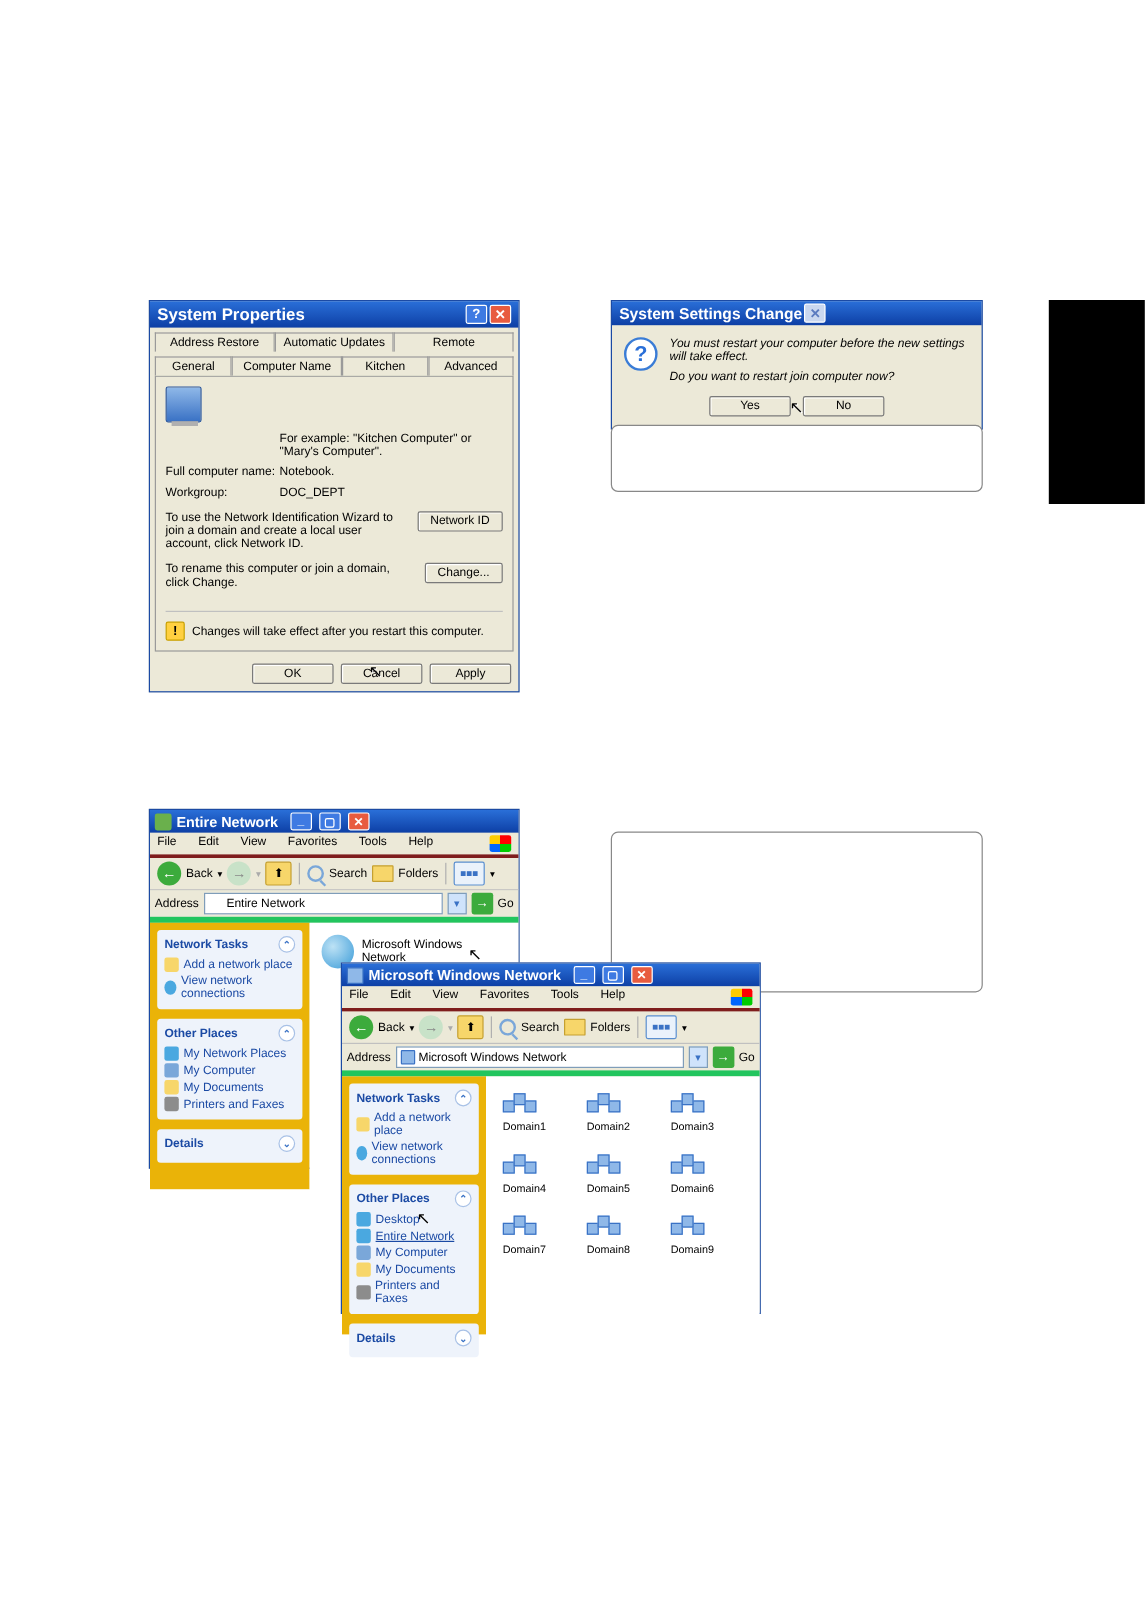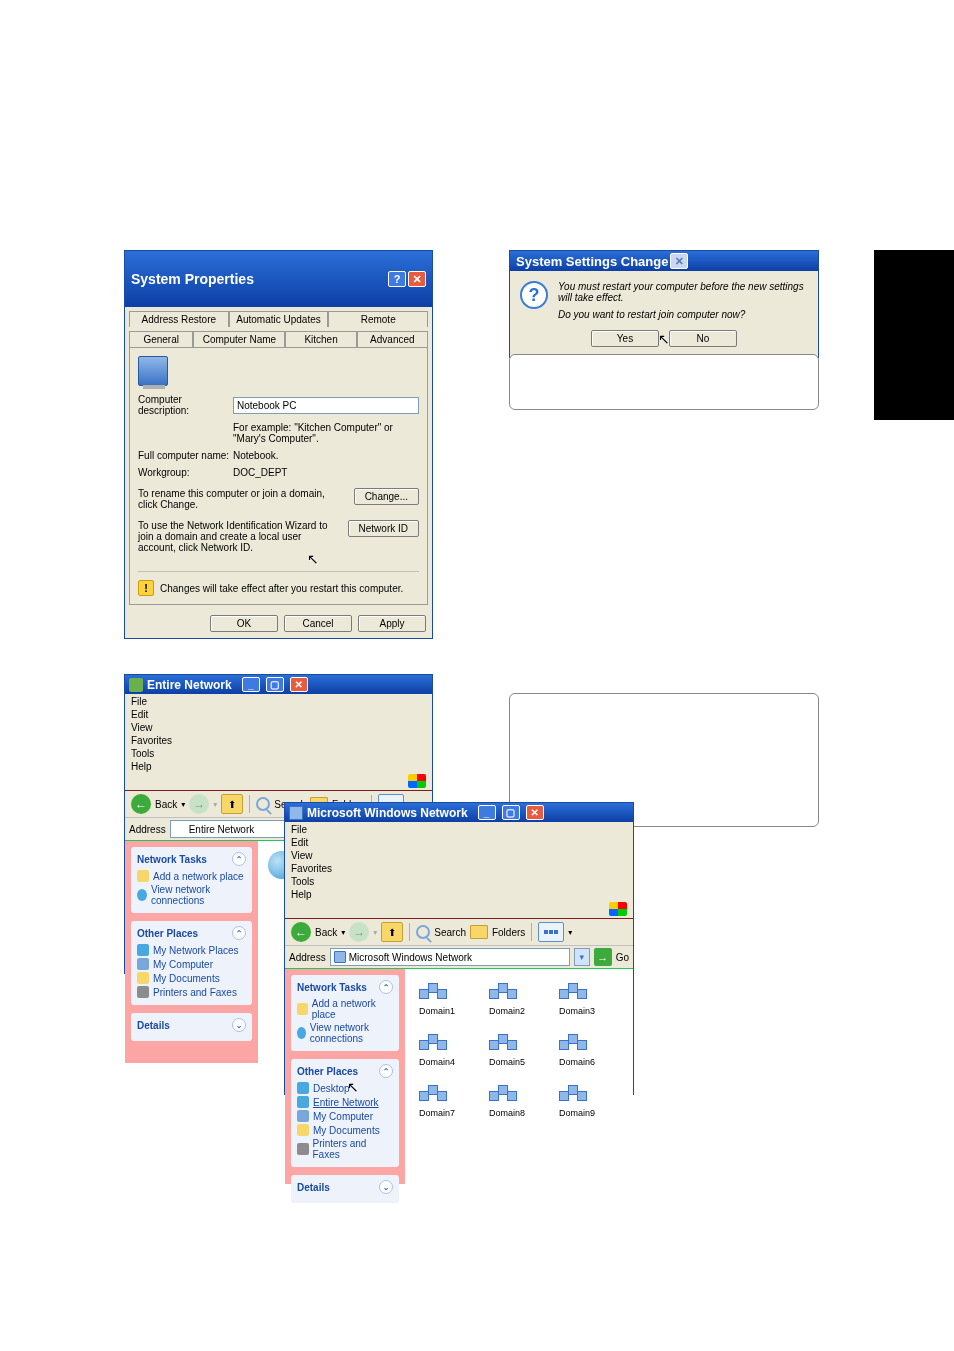--- a/index.html
+++ b/index.html
@@ -1,21 +1,21 @@
 <!DOCTYPE html>
 <html><head>
 <meta charset="utf-8">
 <style>
   * { box-sizing: border-box; margin: 0; padding: 0; }
   body { width: 954px; height: 1351px; background: #fff; font-family: Tahoma, sans-serif; font-size: 11px; color: #000; position: relative; }
   .page { position: relative; width: 100%; height: 100%; }
 
   
   .sysprop { position: absolute; left: 124px; top: 250px; width: 309px; border: 1px solid #1b4aa4; background: #ece9d8; }
-  .sysprop .titlebar { background: linear-gradient(#2a6fd8,#0d3fa5); color: #fff; font-weight: bold; font-size: 14px; padding: 20px 6px; display: flex; align-items: center; }
+  .sysprop .titlebar { background: linear-gradient(#2a6fd8,#0d3fa5); color: #fff; font-weight: bold; font-size: 14px; padding: 3px 6px; display: flex; align-items: center; }
   .sysprop .titlebar .spacer { flex: 1; }
   .help-btn, .close-btn { width: 18px; height: 16px; border: 1px solid #fff; border-radius: 2px; margin-left: 2px; display: flex; align-items: center; justify-content: center; font-size: 11px; font-weight: bold; }
   .help-btn { background: #3e7ae2; color:#fff; }
   .close-btn { background: #e85b3f; color:#fff; }
 
   .tabs-row { display: flex; margin: 4px 4px 0 4px; font-size: 10px; }
   .tab { border: 1px solid #9a9a9a; border-bottom: none; background: #ece9d8; padding: 2px 0; text-align: center; }
   .tab.back { flex: 1; }
   .tabs-row2 .tab { border-top: 1px solid #9a9a9a; }
   .tab.active { background: #ece9d8; position: relative; z-index: 2; }
@@ -61,41 +61,41 @@
   .explorer { position:absolute; border:1px solid #1b4aa4; background:#ece9d8; }
   .exp1 { left:124px; top:674px; width:309px; height:300px; }
   .exp2 { left:284px; top:802px; width:350px; height:293px; }
   .explorer .titlebar { background: linear-gradient(#2a6fd8,#0d3fa5); color:#fff; font-weight:bold; font-size:12px; padding:2px 4px; display:flex; align-items:center; gap:4px; }
   .titlebar .win-icon { width:14px; height:14px; background:#6ab04c; border-radius:2px; display:inline-block; }
   .ctl-min,.ctl-max,.ctl-close { width:18px; height:15px; border:1px solid #fff; border-radius:2px; display:flex; align-items:center; justify-content:center; font-size:10px; font-weight:bold; margin-left:2px; }
   .ctl-min { background:#3e7ae2; color:#fff; }
   .ctl-max { background:#3e7ae2; color:#fff; }
   .ctl-close { background:#e85b3f; color:#fff; }
 
-  .menubar { background:#ece9d8; padding:2px 6px; font-size:10px; display:flex; gap:2px; border-bottom:1px solid #7f1d1d;flex-direction:column; }
+  .menubar { background:#ece9d8; padding:2px 6px; font-size:10px; display:flex; gap:18px; border-bottom:3px solid #7f1d1d; }
   .menubar .flag { margin-left:auto; width:18px; height:14px; background: conic-gradient(#f00 0 25%, #0c0 25% 50%, #06f 50% 75%, #fc0 75% 100%); border-radius:2px; }
 
   .toolbar { background:#ece9d8; padding:3px 6px; display:flex; align-items:center; gap:4px; font-size:10px; border-bottom:1px solid #c0c0c0; }
   .tb-back { width:20px; height:20px; border-radius:50%; background:#3cab3c; color:#fff; display:flex; align-items:center; justify-content:center; font-size:12px; }
   .tb-fwd { width:20px; height:20px; border-radius:50%; background:#c8e2c8; color:#888; display:flex; align-items:center; justify-content:center; font-size:12px; }
   .tb-up { width:22px; height:20px; background:#f7d66a; border:1px solid #c5a030; border-radius:2px; display:flex; align-items:center; justify-content:center; }
   .tb-sep { width:1px; height:18px; background:#b0b0b0; margin:0 2px; }
   .tb-mag { width:14px; height:14px; border:2px solid #7aa7d9; border-radius:50%; position:relative; }
   .tb-mag::after { content:""; position:absolute; right:-4px; bottom:-4px; width:6px; height:2px; background:#7aa7d9; transform:rotate(45deg); }
   .tb-folder { width:18px; height:14px; background:#f7d66a; border:1px solid #c5a030; border-radius:1px; }
   .tb-views { width:26px; height:20px; border:1px solid #5a8fd0; background:#eaf2fb; border-radius:2px; display:flex; align-items:center; justify-content:center; gap:1px; }
   .tb-views span { width:4px; height:4px; background:#3a72c5; }
 
-  .addrbar { background:#ece9d8; padding:2px 4px; display:flex; align-items:center; gap:4px; font-size:10px; border-bottom:1px solid #22c55e; }
+  .addrbar { background:#ece9d8; padding:2px 4px; display:flex; align-items:center; gap:4px; font-size:10px; border-bottom:5px solid #22c55e; }
   .addr-input { flex:1; background:#fff; border:1px solid #7f9db9; padding:1px 3px; display:flex; align-items:center; gap:3px; height:18px; }
   .addr-dd { width:16px; height:18px; background:#cfe3fb; border:1px solid #7f9db9; display:flex; align-items:center; justify-content:center; color:#3a72c5; font-size:9px; }
   .go-btn { width:18px; height:18px; background:#3cab3c; border-radius:2px; color:#fff; display:flex; align-items:center; justify-content:center; font-size:11px; }
 
   .exp-body { display:flex; height: calc(100% - 76px); }
-  .sidebar { width:133px; background:#fca5a5; padding:6px; display:flex; flex-direction:column; gap:8px; font-size:10px; }
+  .sidebar { width:133px; background:#eab308; padding:6px; display:flex; flex-direction:column; gap:8px; font-size:10px; }
   .panel { background:#eef3fb; border-radius:3px; padding:5px 6px; }
   .panel-hd { color:#1b4aa4; font-weight:bold; font-size:10px; display:flex; align-items:center; margin-bottom:4px; }
   .panel-hd .chev { margin-left:auto; width:14px; height:14px; border:1px solid #a8c1e6; border-radius:50%; display:flex; align-items:center; justify-content:center; font-size:8px; background:#fff; color:#3a72c5; }
   .panel-item { color:#1b4aa4; display:flex; align-items:center; gap:4px; margin:2px 0; }
   .panel-item.link { text-decoration:underline; }
   .pi-icon { width:12px; height:12px; border-radius:2px; }
   .i-add { background:#f7d66a; }
   .i-globe { background:#4aa8e0; border-radius:50%; }
   .i-net { background:#4aa8e0; border-radius:2px; }
   .i-pc { background:#7aa7d9; }
@@ -137,40 +137,36 @@
   <div class="tabs-row tabs-row2">
     <div class="tab back" style="flex:0.9">General</div>
     <div class="tab back active" style="flex:1.3">Computer Name</div>
     <div class="tab back" style="flex:1">Kitchen</div>
     <div class="tab back" style="flex:1">Advanced</div>
   </div>
   <div class="tab-body">
     <div class="intro-row">
       <div class="pc-icon"></div>
     </div>
-    <div class="field-row">
-      <div class="field-label">Computer description:</div>
-      <input class="text-input" value="Notebook PC" style="">
-    </div>
     <div class="hint">For example: "Kitchen Computer" or "Mary's Computer".</div>
     <div class="field-row">
       <div class="field-label">Full computer name:</div>
       <div class="static-val">Notebook.</div>
     </div>
     <div class="field-row">
       <div class="field-label">Workgroup:</div>
       <div class="static-val">DOC_DEPT</div>
     </div>
     <div class="wizard-row">
+      <div class="txt">To use the Network Identification Wizard to join a domain and create a local user account, click Network ID.</div>
+      <button class="xp-btn">Network ID</button>
+    </div>
+    <div class="wizard-row">
       <div class="txt">To rename this computer or join a domain, click Change.</div>
       <button class="xp-btn">Change...</button>
-    </div>
-    <div class="wizard-row">
-      <div class="txt">To use the Network Identification Wizard to join a domain and create a local user account, click Network ID.</div>
-      <button class="xp-btn">Network ID</button>
     </div>
     <div class="warn-row">
       <div class="warn-icon">!</div>
       <div style="font-size:10px;">Changes will take effect after you restart this computer.</div>
     </div>
   </div>
   <div class="footer-btns">
     <button class="xp-btn">OK</button>
     <button class="xp-btn">Cancel</button>
     <button class="xp-btn">Apply</button>

